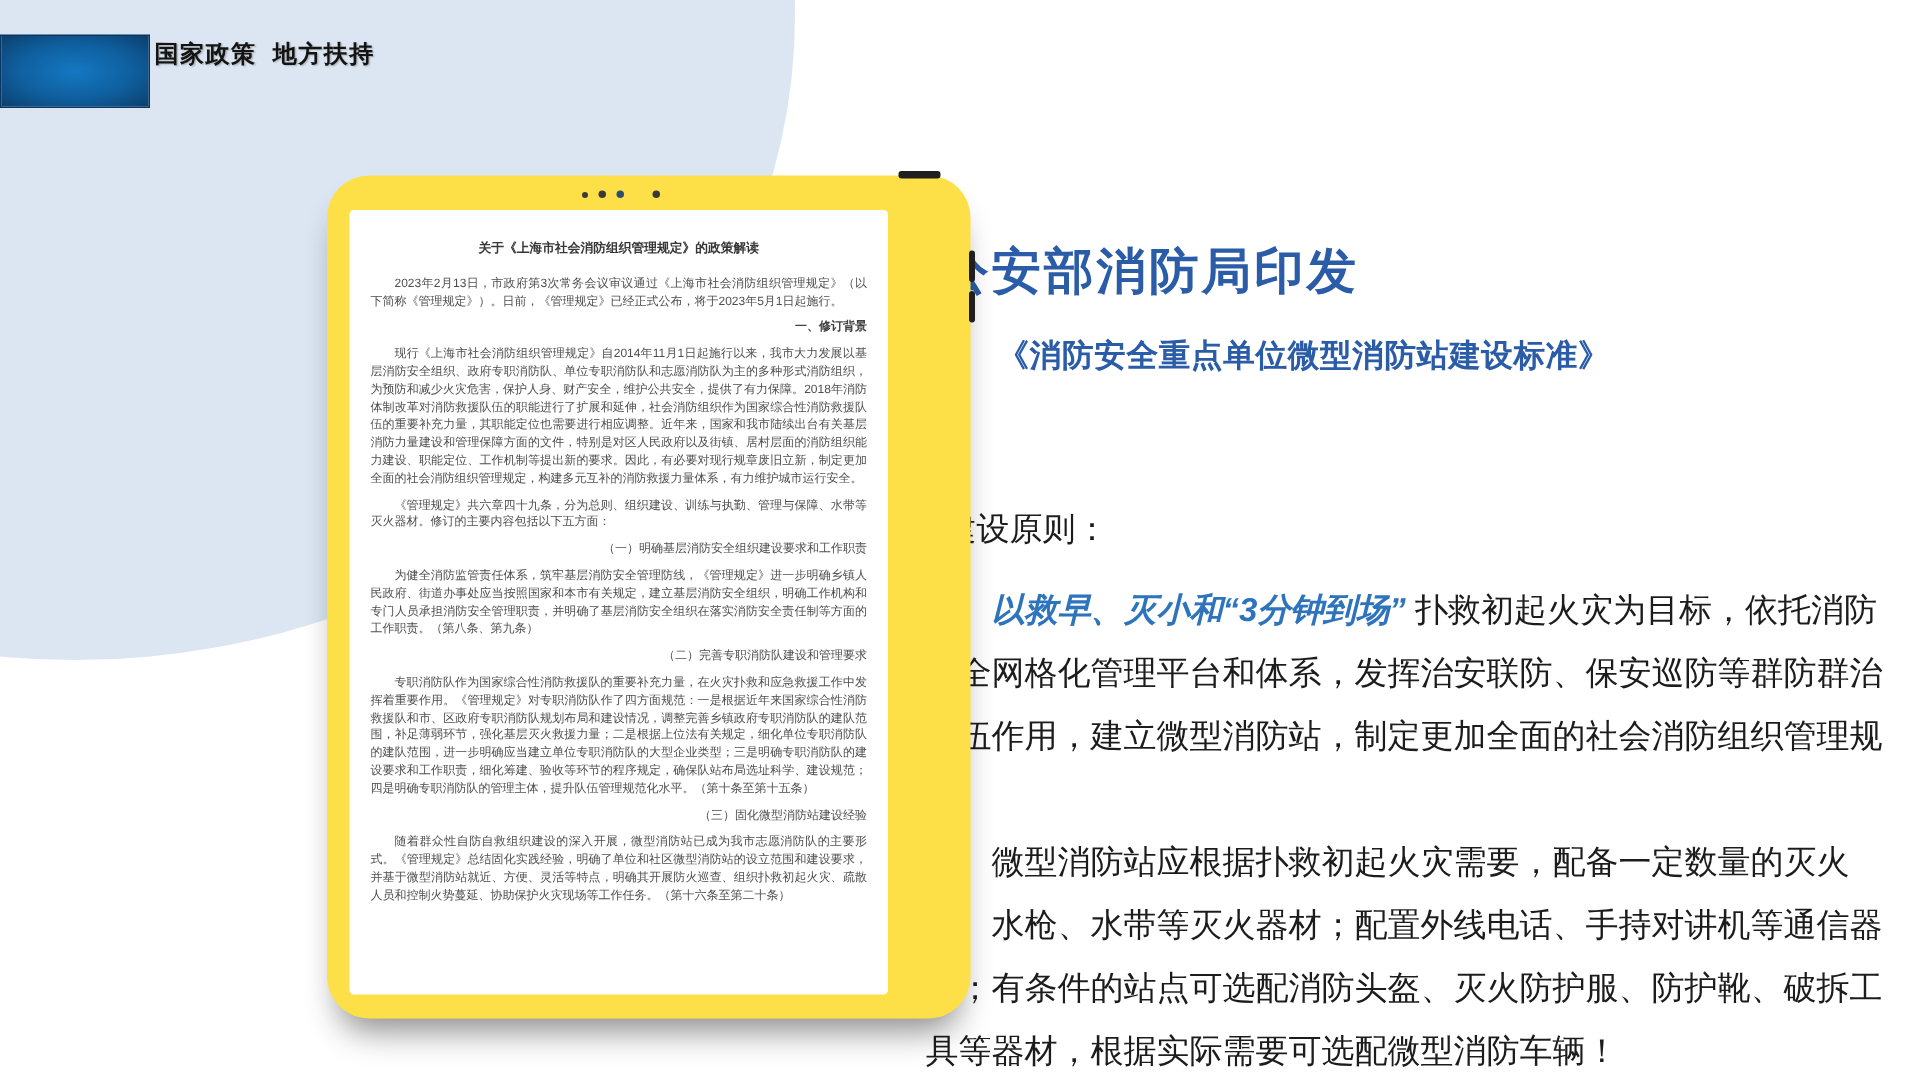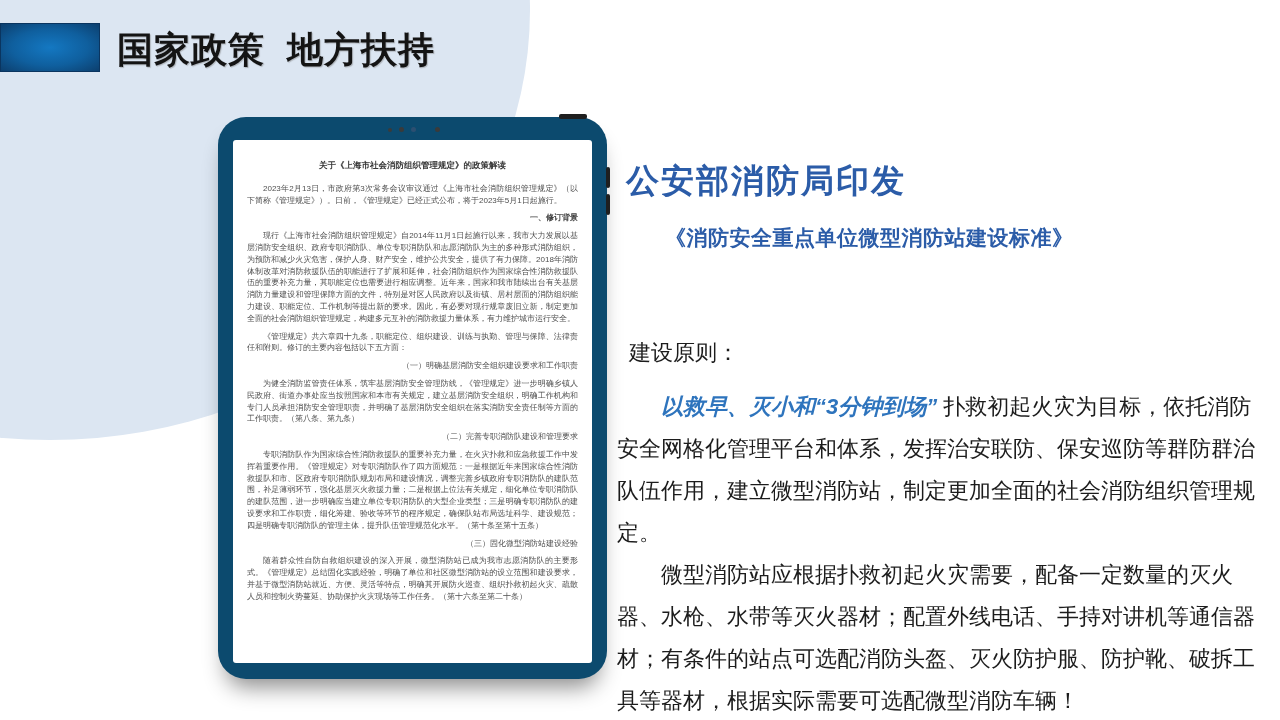--- a/index.html
+++ b/index.html
@@ -15,31 +15,32 @@
     border-radius:50%;background:#dce6f2;z-index:1;
   }
 
   
   .title-bar{
     position:absolute;left:0;top:23px;width:100px;height:49px;z-index:3;
     background:radial-gradient(ellipse at 50% 50%, #1478c2 0%, #0f5f9e 55%, #0c3f6e 100%);
     border:1px solid #0a3560;box-sizing:border-box;
   }
   .slide-title{
-    position:absolute;left:117px;top:26px;margin:0;z-index:3;
-    font-size:36px;font-weight:bold;color:#141414;letter-spacing:1px;
+    position:absolute;left:103px;top:26px;margin:0;z-index:3;
+    font-size:16px;font-weight:bold;color:#141414;letter-spacing:1px;
     text-shadow:1px 1px 1px rgba(120,120,120,0.45);
     white-space:pre;
   }
 
   
   .tablet{
     position:absolute;left:218px;top:117px;width:389px;height:562px;z-index:4;
-    background:#0c4a6e;border-radius:28px;
+    background:#fde047;border-radius:28px;
     box-shadow:0 16px 22px -8px rgba(0,0,0,0.45);
+    padding-left:40px;
   }
   .cam-dots{position:absolute;left:0;top:8px;width:100%;height:8px;}
   .cam-dot{position:absolute;border-radius:50%;background:#3a3a3a;}
   .cam-dot.d1{left:170px;top:3px;width:4px;height:4px;}
   .cam-dot.d2{left:181px;top:2px;width:5px;height:5px;}
   .cam-dot.d3{left:193px;top:2px;width:5px;height:5px;background:#2c4f71;}
   .cam-dot.d4{left:217px;top:2px;width:5px;height:5px;}
   .side-btn{position:absolute;right:-3px;width:4px;border-radius:2px;background:#1f1f1f;}
   .side-btn.b1{top:50px;height:21px;}
   .side-btn.b2{top:77px;height:21px;}
@@ -91,21 +92,21 @@
     </div>
     <div class="side-btn b1"></div>
     <div class="side-btn b2"></div>
     <div class="top-btn"></div>
     <div class="screen">
       <div class="doc">
           <div class="doc-title">关于《上海市社会消防组织管理规定》的政策解读</div>
           <div class="doc-p">2023年2月13日，市政府第3次常务会议审议通过《上海市社会消防组织管理规定》（以下简称《管理规定》）。日前，《管理规定》已经正式公布，将于2023年5月1日起施行。</div>
           <div class="doc-h">一、修订背景</div>
           <div class="doc-p">现行《上海市社会消防组织管理规定》自2014年11月1日起施行以来，我市大力发展以基层消防安全组织、政府专职消防队、单位专职消防队和志愿消防队为主的多种形式消防组织，为预防和减少火灾危害，保护人身、财产安全，维护公共安全，提供了有力保障。2018年消防体制改革对消防救援队伍的职能进行了扩展和延伸，社会消防组织作为国家综合性消防救援队伍的重要补充力量，其职能定位也需要进行相应调整。近年来，国家和我市陆续出台有关基层消防力量建设和管理保障方面的文件，特别是对区人民政府以及街镇、居村层面的消防组织能力建设、职能定位、工作机制等提出新的要求。因此，有必要对现行规章废旧立新，制定更加全面的社会消防组织管理规定，构建多元互补的消防救援力量体系，有力维护城市运行安全。</div>
-          <div class="doc-p">《管理规定》共六章四十九条，职能定位、组织建设、训练与执勤、管理与保障、法律责任和附则。修订的主要内容包括以下五方面：</div>
+          <div class="doc-p">《管理规定》共六章四十九条，分为总则、组织建设、训练与执勤、管理与保障、水带等灭火器材。修订的主要内容包括以下五方面：</div>
           <div class="doc-sub">（一）明确基层消防安全组织建设要求和工作职责</div>
           <div class="doc-p">为健全消防监管责任体系，筑牢基层消防安全管理防线，《管理规定》进一步明确乡镇人民政府、街道办事处应当按照国家和本市有关规定，建立基层消防安全组织，明确工作机构和专门人员承担消防安全管理职责，并明确了基层消防安全组织在落实消防安全责任制等方面的工作职责。（第八条、第九条）</div>
           <div class="doc-sub">（二）完善专职消防队建设和管理要求</div>
           <div class="doc-p">专职消防队作为国家综合性消防救援队的重要补充力量，在火灾扑救和应急救援工作中发挥着重要作用。《管理规定》对专职消防队作了四方面规范：一是根据近年来国家综合性消防救援队和市、区政府专职消防队规划布局和建设情况，调整完善乡镇政府专职消防队的建队范围，补足薄弱环节，强化基层灭火救援力量；二是根据上位法有关规定，细化单位专职消防队的建队范围，进一步明确应当建立单位专职消防队的大型企业类型；三是明确专职消防队的建设要求和工作职责，细化筹建、验收等环节的程序规定，确保队站布局选址科学、建设规范；四是明确专职消防队的管理主体，提升队伍管理规范化水平。（第十条至第十五条）</div>
           <div class="doc-sub">（三）固化微型消防站建设经验</div>
           <div class="doc-p">随着群众性自防自救组织建设的深入开展，微型消防站已成为我市志愿消防队的主要形式。《管理规定》总结固化实践经验，明确了单位和社区微型消防站的设立范围和建设要求，并基于微型消防站就近、方便、灵活等特点，明确其开展防火巡查、组织扑救初起火灾、疏散人员和控制火势蔓延、协助保护火灾现场等工作任务。（第十六条至第二十条）</div>
         </div>
     </div>
   </div>
 

